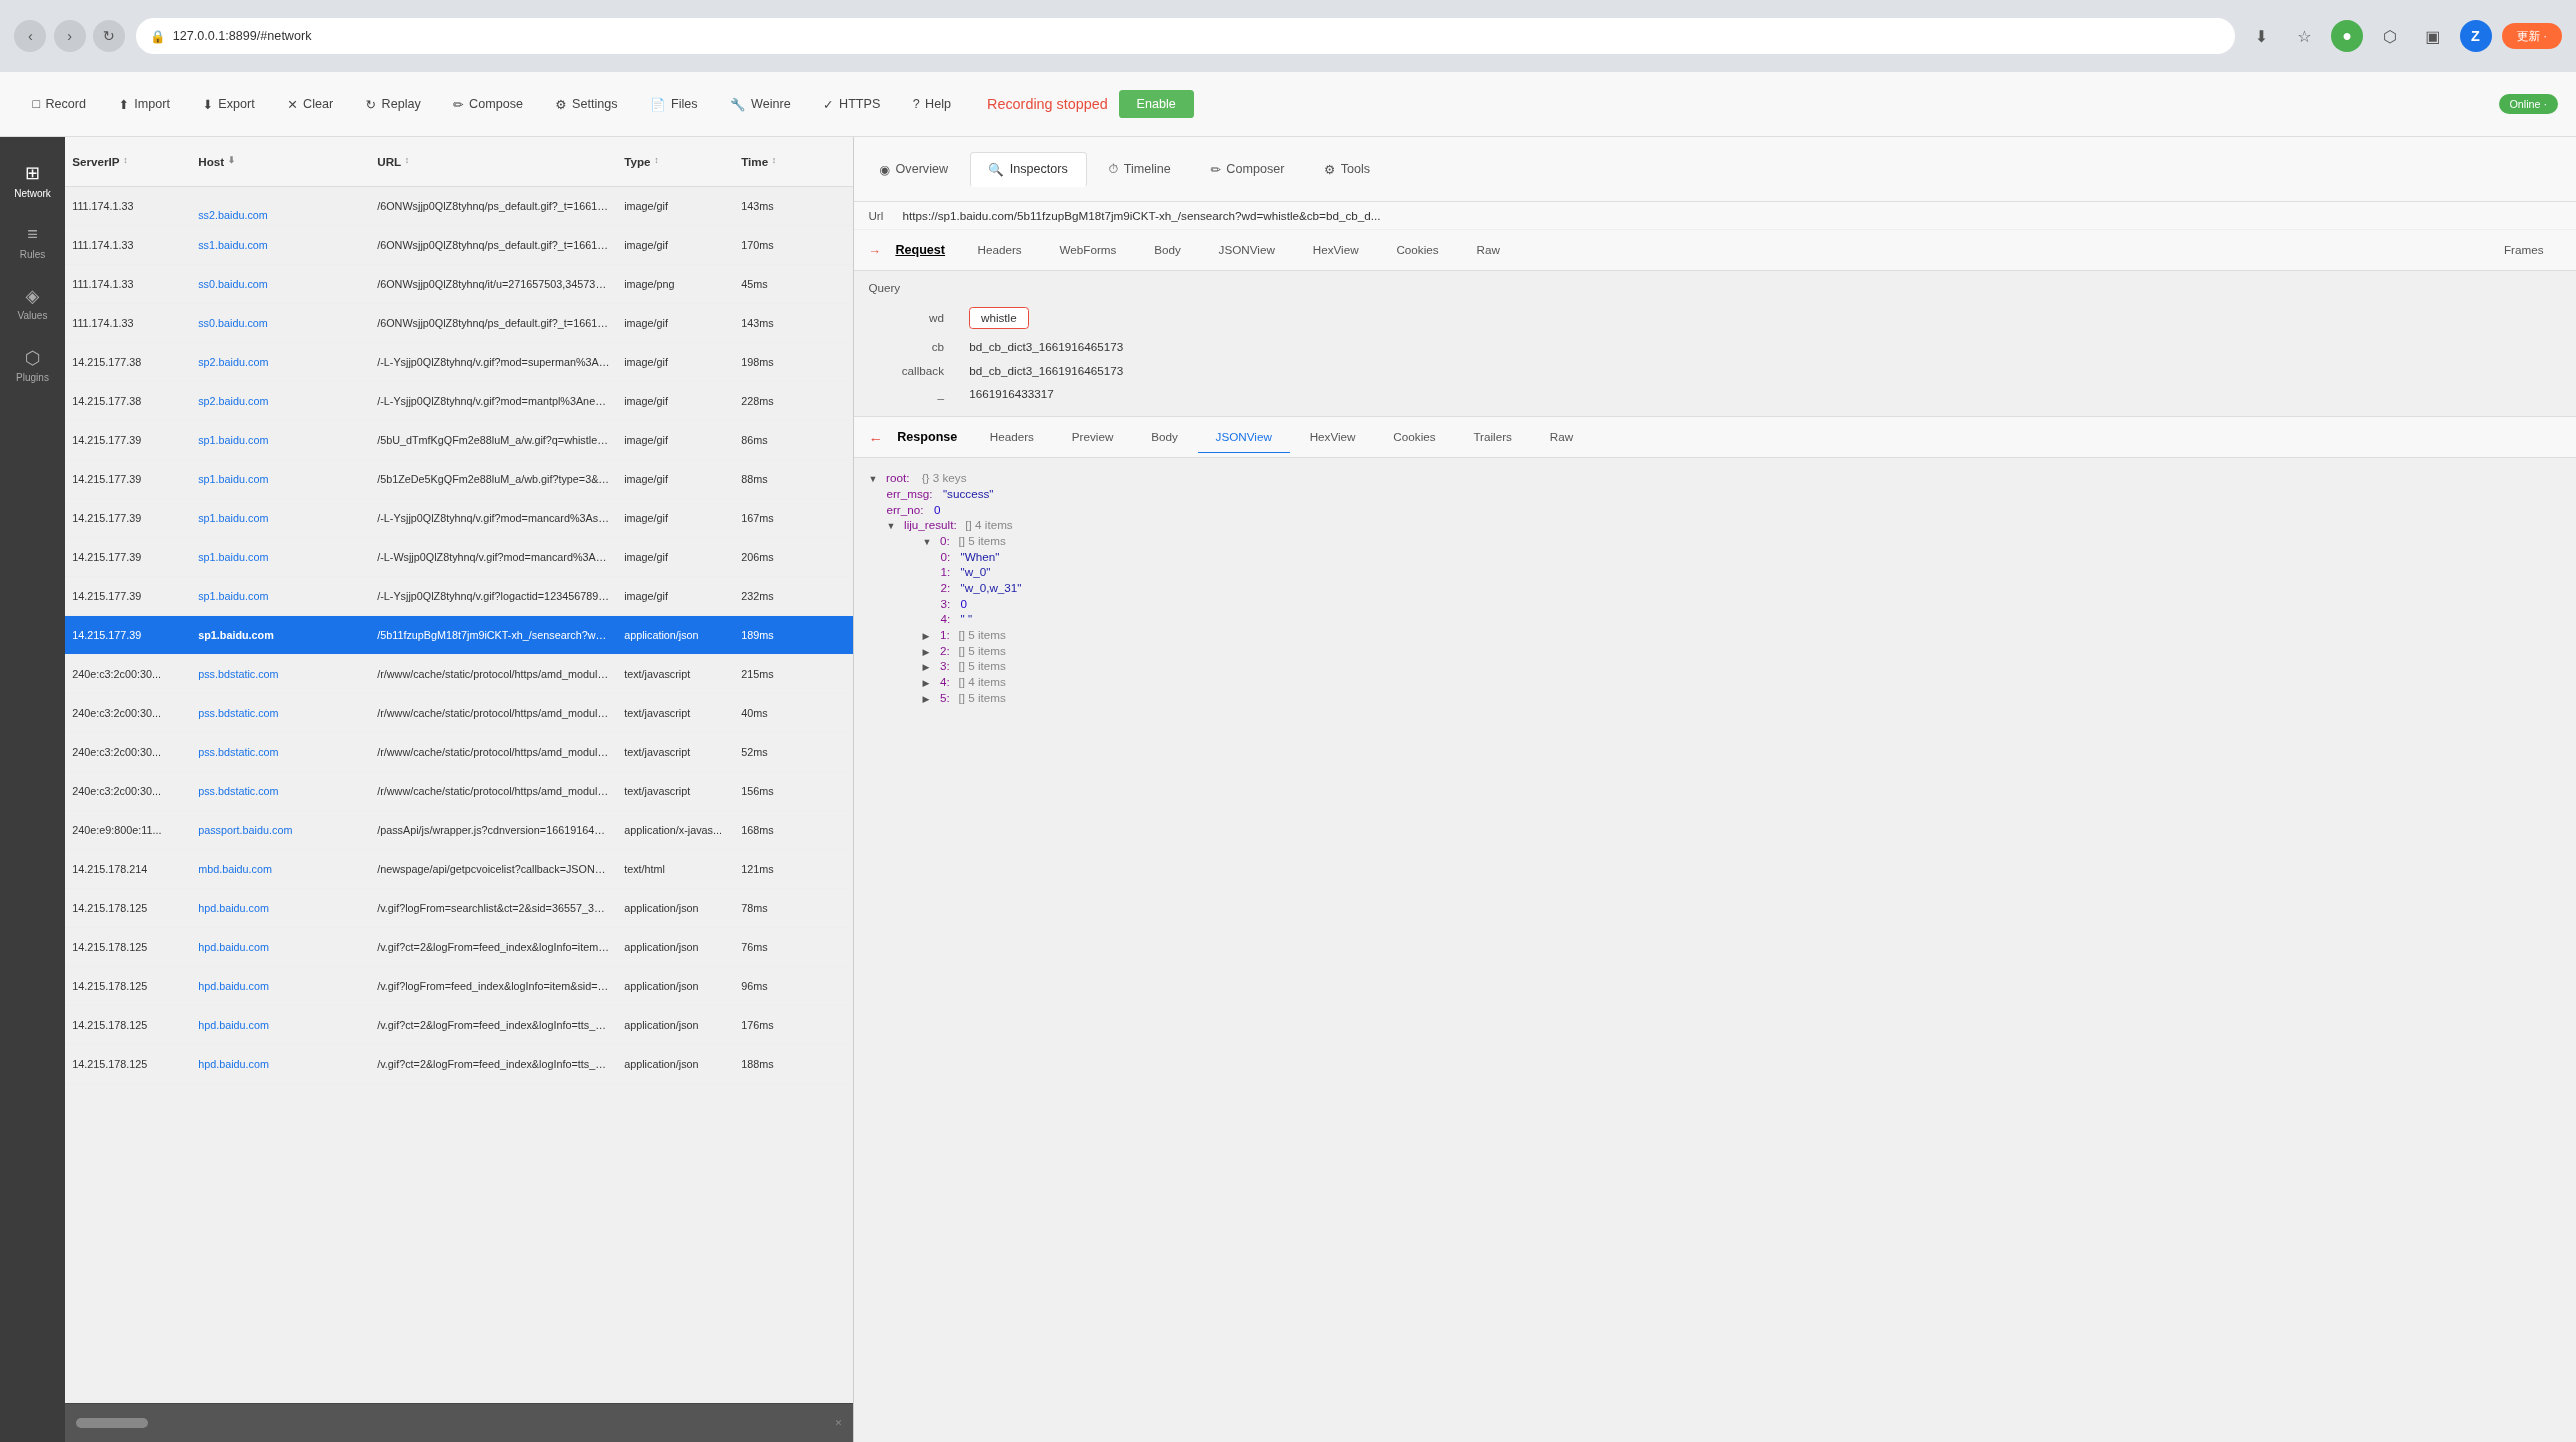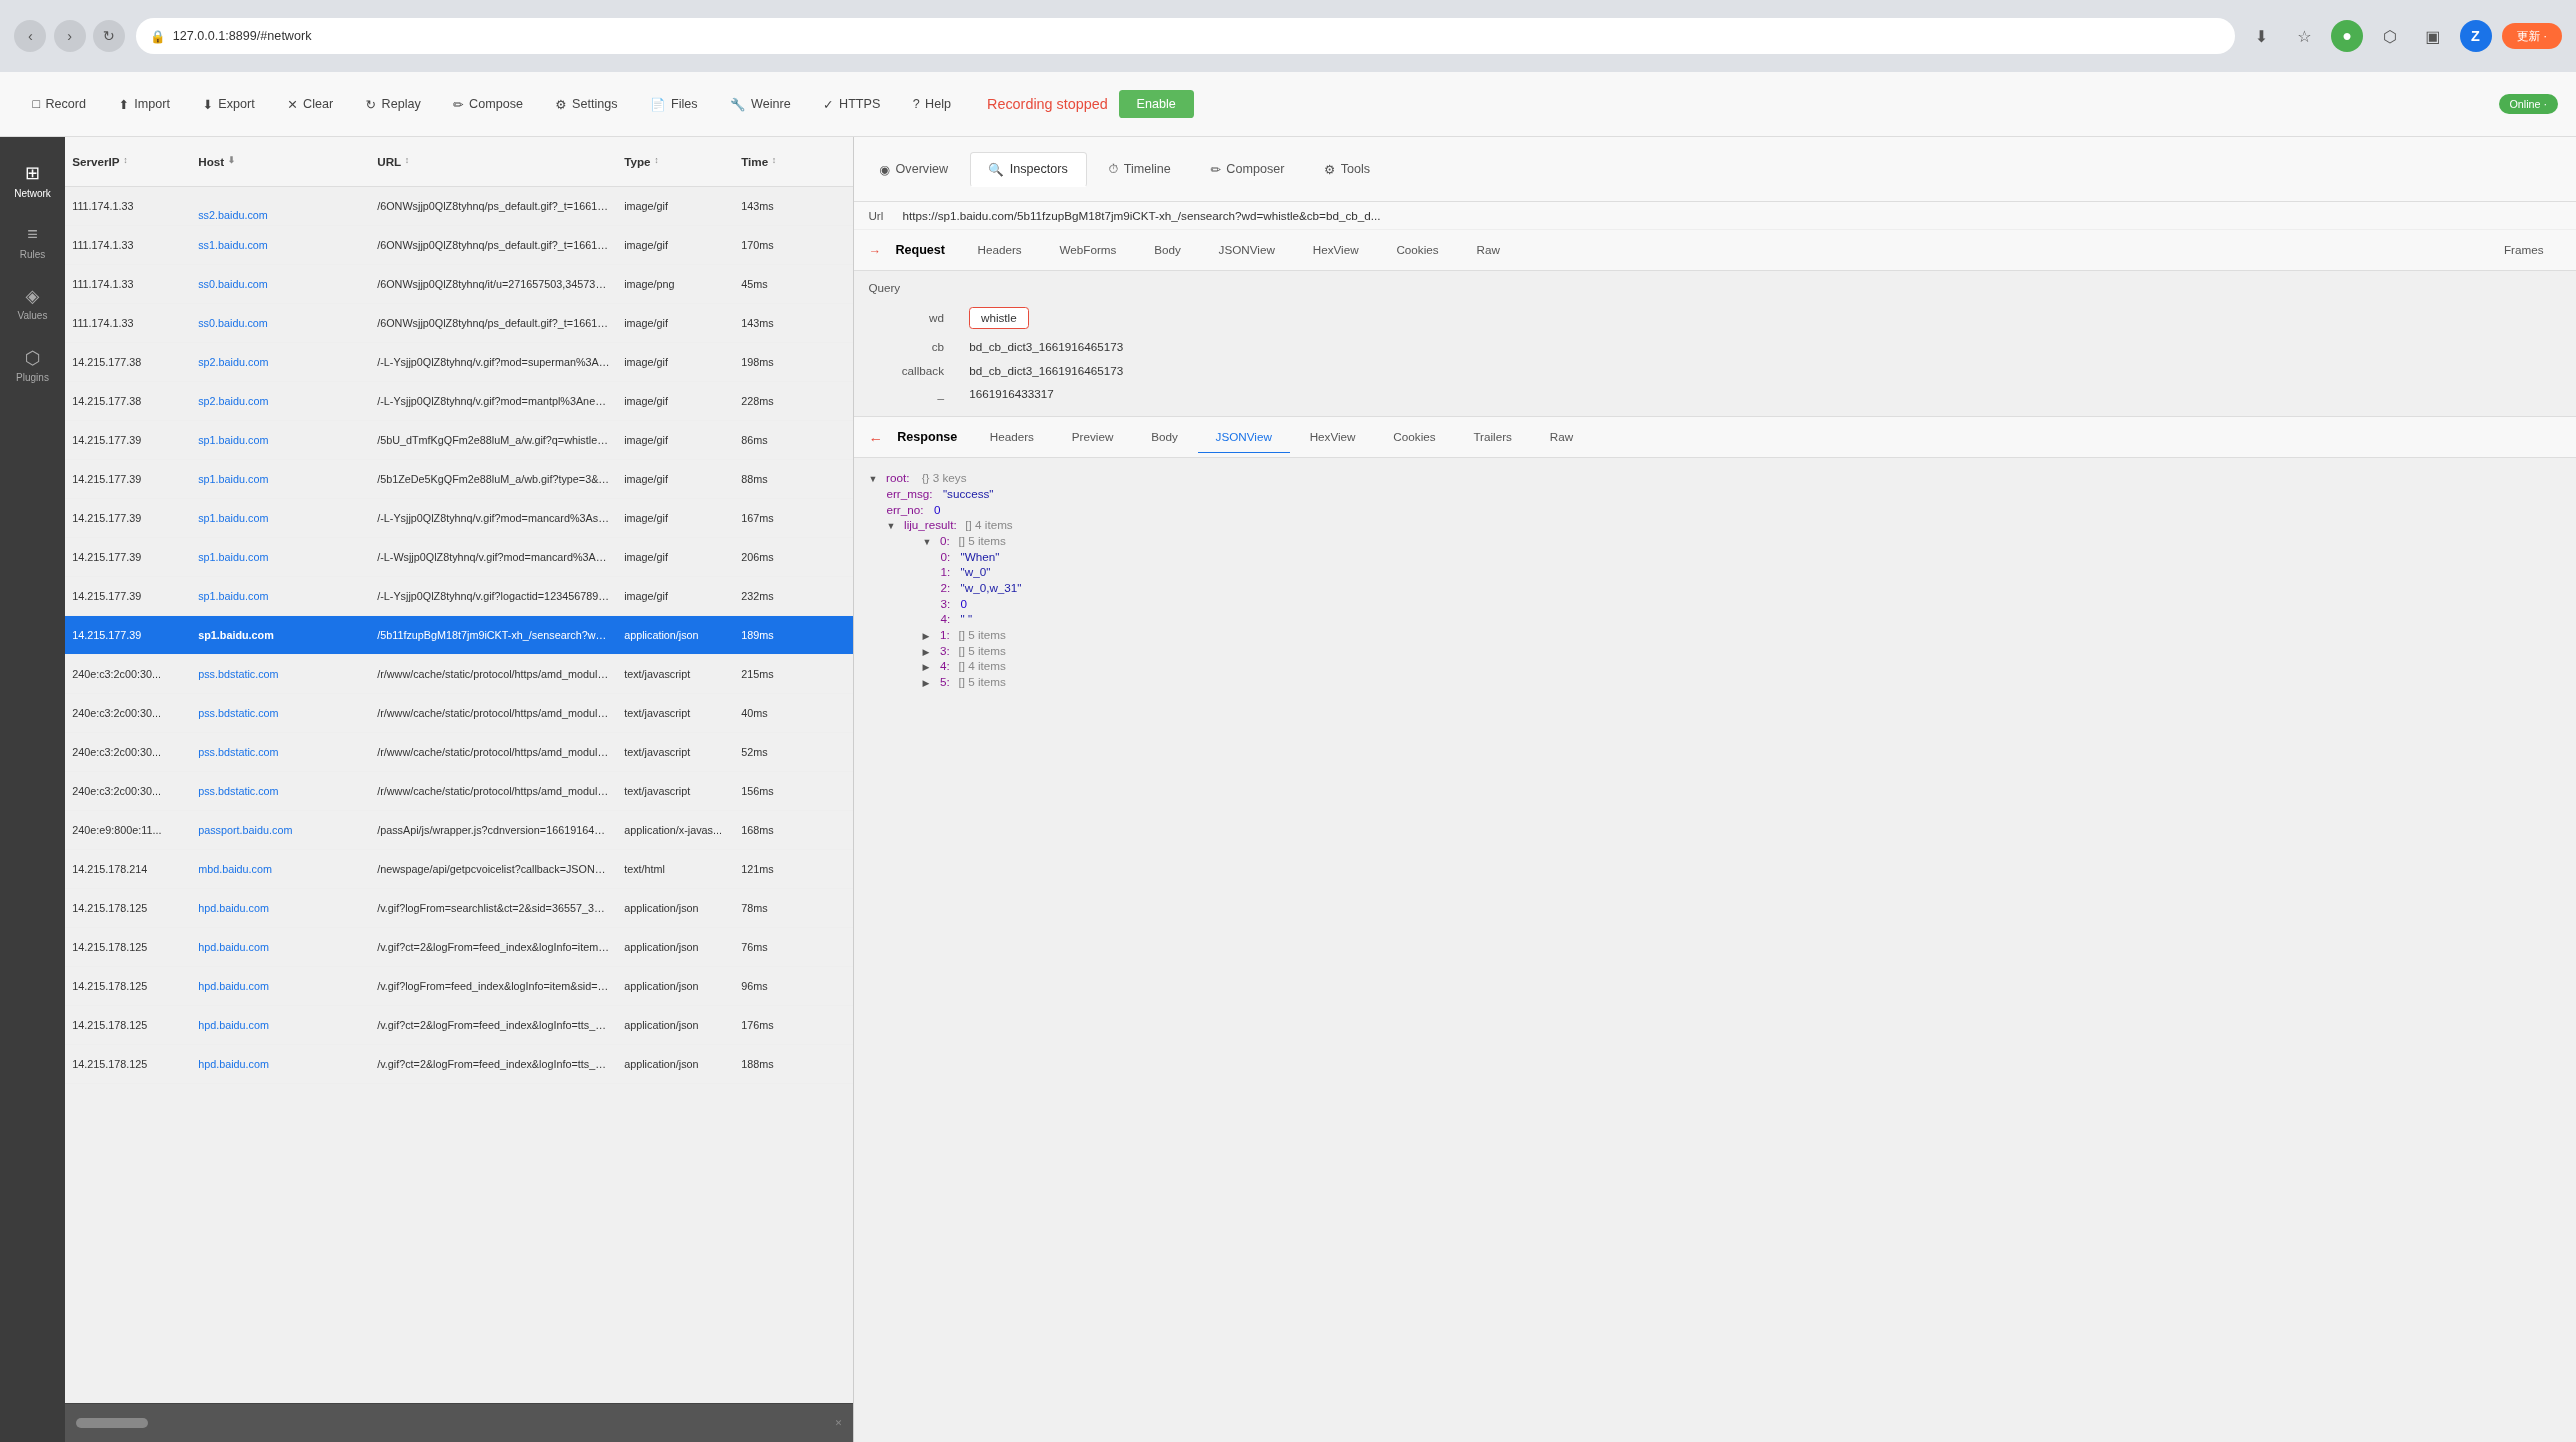--- a/index.html
+++ b/index.html
@@ -436,21 +436,21 @@
       </div>
     </div>
 
     <div class="url-bar">
       <span class="url-label">Url</span>
       <span class="url-value">https://sp1.baidu.com/5b11fzupBgM18t7jm9iCKT-xh_/sensearch?wd=whistle&amp;cb=bd_cb_d...</span>
     </div>
 
     <div style="display:flex; align-items:center; background:#f8f8f8; border-bottom:0.9px solid #ddd; padding: 3.6px 14.4px; gap:14.4px;">
       <span style="color:#e74c3c; font-size:12.6px;">→</span>
-      <span style="font-weight:600; font-size:12.6px;">Request</span>
+      <span style="font-weight:600; font-size:12.6px;text-decoration:underline;">Request</span>
       <div style="display:flex; gap:1.8px;">
         <div class="sub-tab">Headers</div>
         <div class="sub-tab">WebForms</div>
         <div class="sub-tab">Body</div>
         <div class="sub-tab">JSONView</div>
         <div class="sub-tab">HexView</div>
         <div class="sub-tab">Cookies</div>
         <div class="sub-tab">Raw</div>
       </div>
       <div style="margin-left:auto;">
@@ -544,20 +544,25 @@
           <span class="json-key">4:</span>
           <span class="json-string" style="margin-left:7.2px;">" "</span>
         </div>
         <div class="json-node indent-3">
           <span class="json-collapse-icon collapsed"></span>
           <span class="json-key">1:</span>
           <span style="color:#888; margin-left:5.4px;">[] 5 items</span>
         </div>
         <div class="json-node indent-3">
           <span class="json-collapse-icon collapsed"></span>
+          <span class="json-key">2:</span>
+          <span style="color:#888; margin-left:5.4px;">[] 5 items</span>
+        </div>
+        <div class="json-node indent-3">
+          <span class="json-collapse-icon collapsed"></span>
           <span class="json-key">3:</span>
           <span style="color:#888; margin-left:5.4px;">[] 5 items</span>
         </div>
         <div class="json-node indent-3">
           <span class="json-collapse-icon collapsed"></span>
           <span class="json-key">4:</span>
           <span style="color:#888; margin-left:5.4px;">[] 4 items</span>
         </div>
         <div class="json-node indent-3">
           <span class="json-collapse-icon collapsed"></span>

